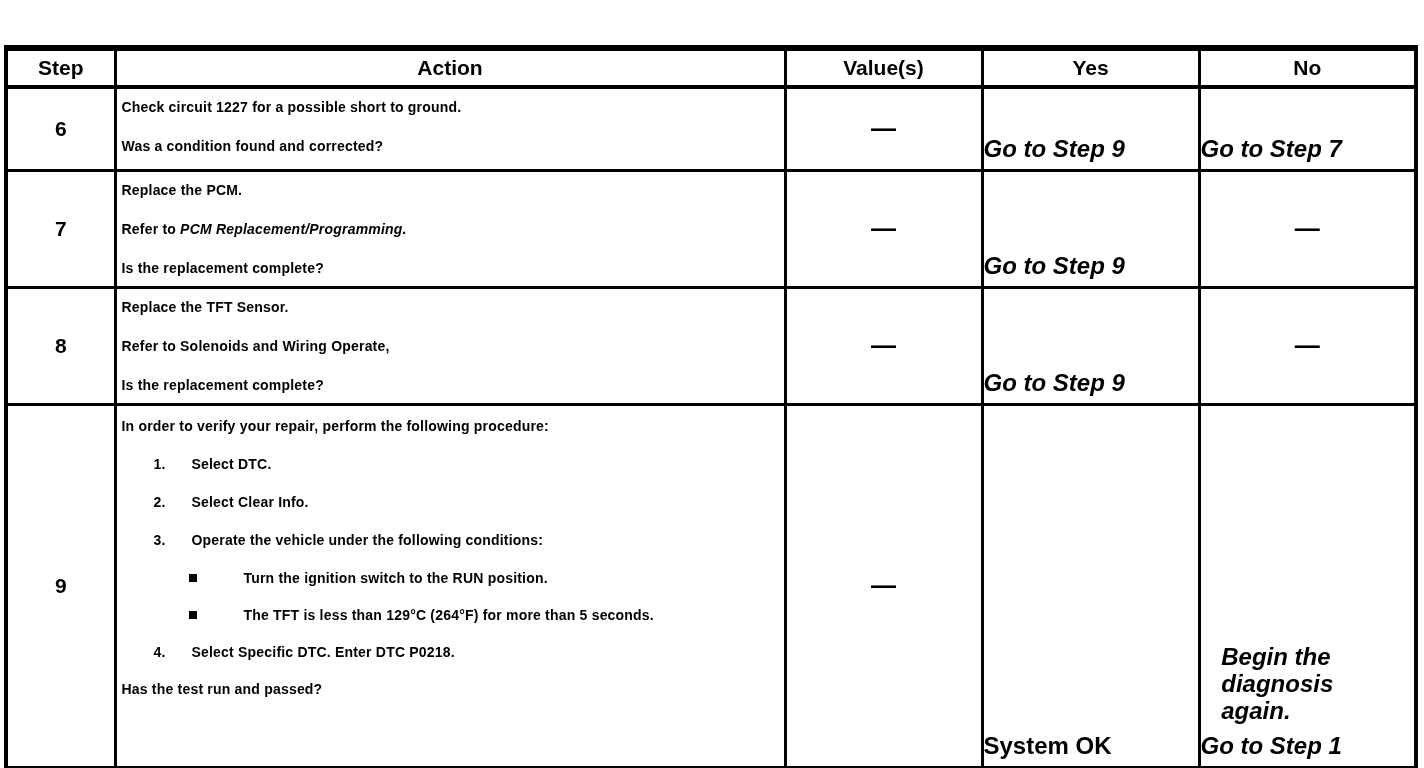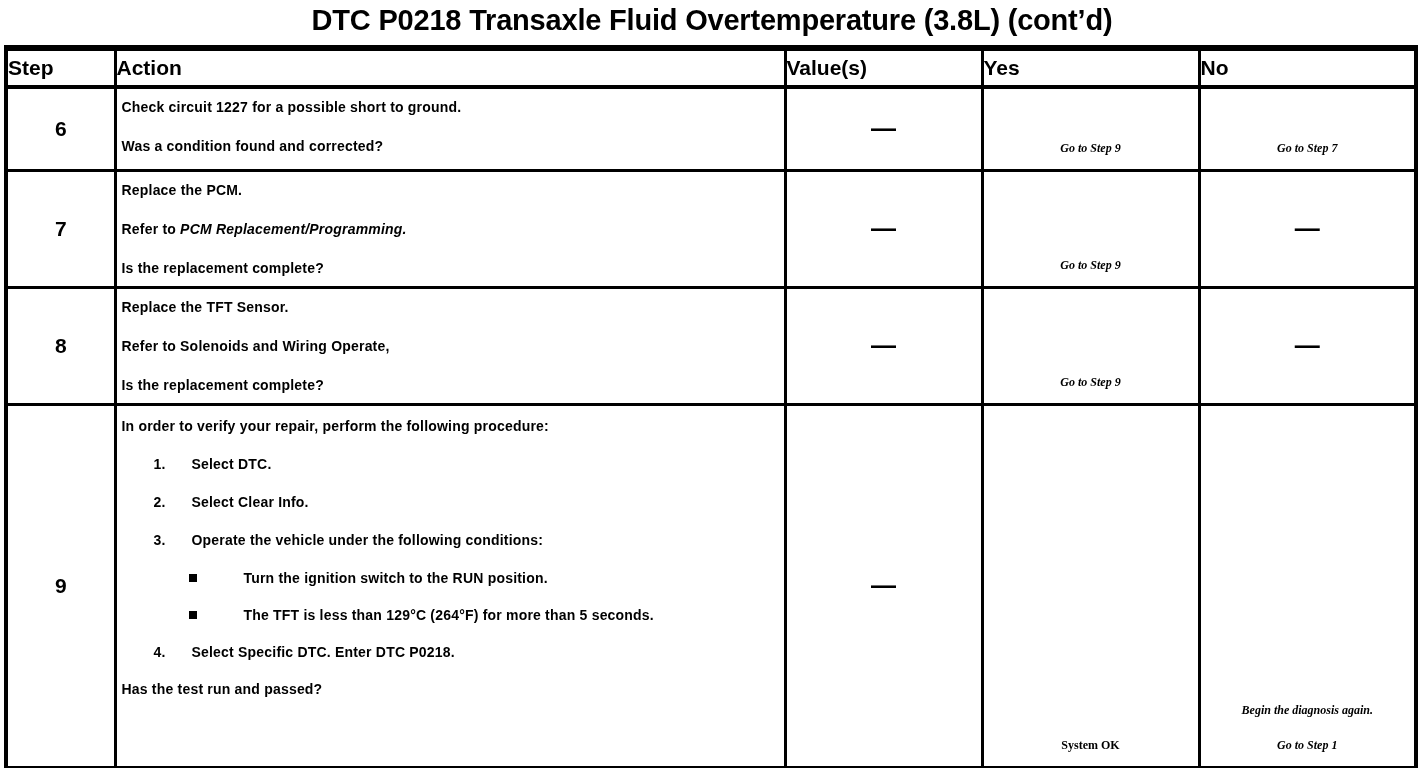--- a/index.html
+++ b/index.html
@@ -17,47 +17,46 @@
     border:4px solid #000;border-top:6px solid #000;
   }
   .c-step{width:109px;}
   .c-action{width:670px;}
   .c-value{width:197px;}
   .c-yes{width:217px;}
   .c-no{width:217px;}
   td,th{border:3px solid #000;padding:0;}
   thead th{
     border-bottom:4px solid #000;height:34px;
-    font-size:21px;text-align:left;vertical-align:middle;
+    font-size:21px;text-align:center;vertical-align:middle;
   }
   .step-cell{text-align:center;vertical-align:middle;font-size:21px;}
   .action-cell{vertical-align:top;padding:5px 6px 4px 5px;font-size:14px;letter-spacing:0.2px;}
   .action-line{line-height:27px;margin-bottom:12px;}
   .action-line:last-child{margin-bottom:0;}
   .intro{line-height:30px;max-width:575px;margin-bottom:9px;}
   .num-item{display:flex;line-height:28px;margin-bottom:10px;}
   .num{flex:none;width:38px;margin-left:32px;}
   .num-text{flex:1;}
   .bullet-item{display:flex;line-height:28px;margin-bottom:9px;margin-left:67px;gap:28px;}
   .bullet-icon{flex:none;width:8px;height:8px;background:#000;margin-top:10px;margin-right:19px;}
   .bullet-text{max-width:545px;}
   .dash-cell{text-align:center;vertical-align:middle;font-size:25px;}
   .result-cell{
-    text-align:center;vertical-align:bottom;
-    font-size:12px;line-height:27px;padding-bottom:7px;font-family:Liberation Serif, serif;
+    text-align:left;vertical-align:bottom;
+    font-size:24px;line-height:27px;padding-bottom:7px;
   }
   .italic{font-style:italic;}
   .no-wrap{max-width:172px;margin:8px auto;}
 </style>
 </head>
 <body>
 
 <div class="page">
 
-  <div class="title">DTC P0218 Transaxle Fluid Overtemperature (3.8L) (cont’d)</div>
 
   <table class="dtc">
     <colgroup>
       <col class="c-step">
         <col class="c-action">
         <col class="c-value">
         <col class="c-yes">
         <col class="c-no">
     </colgroup>
     <thead>

